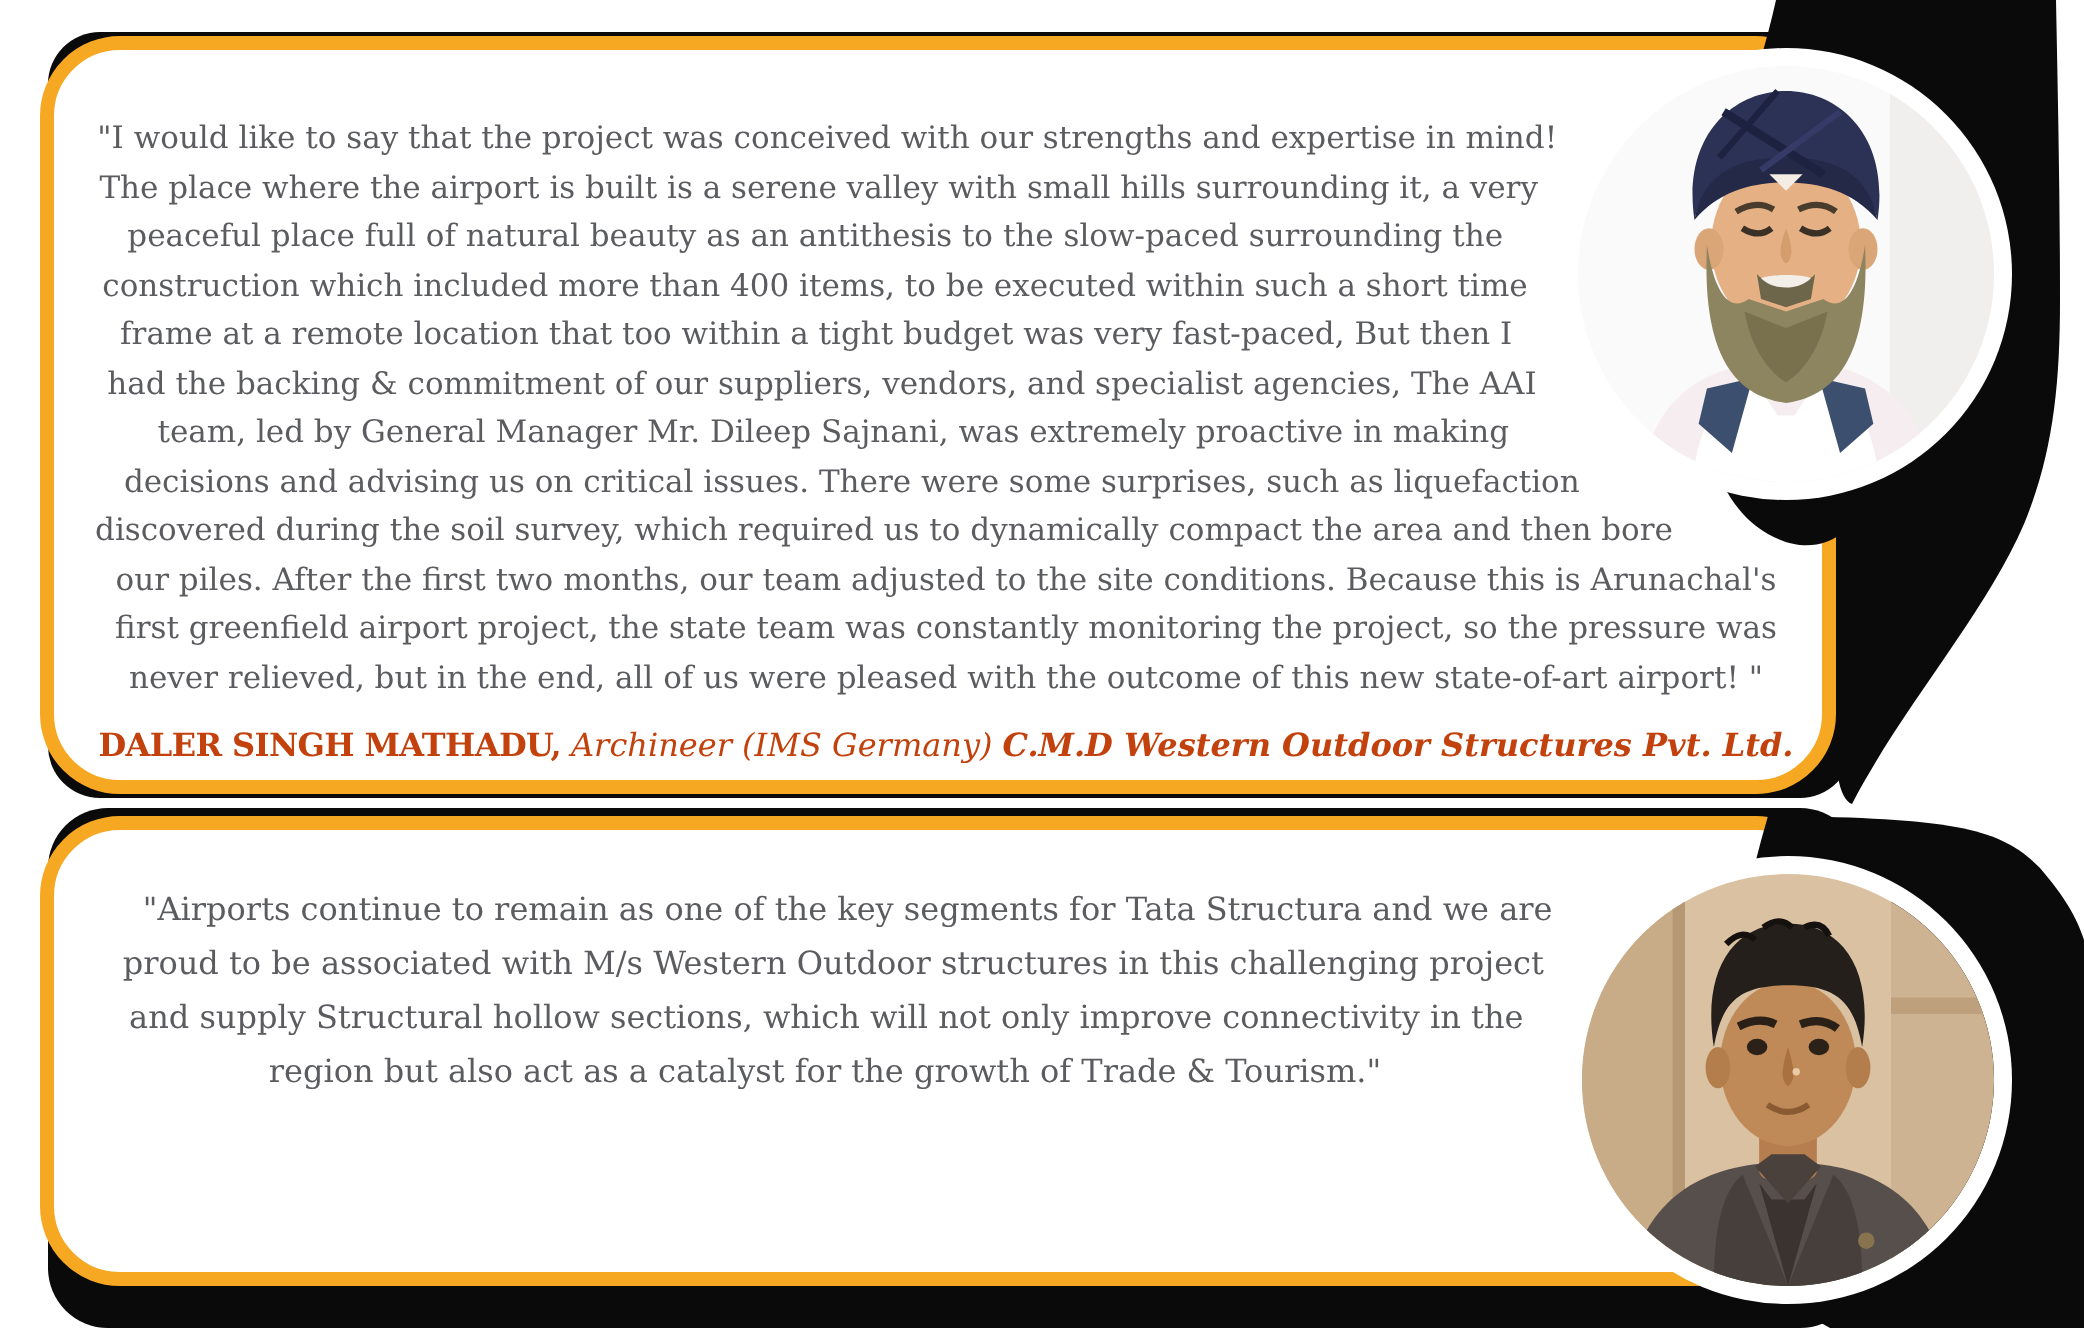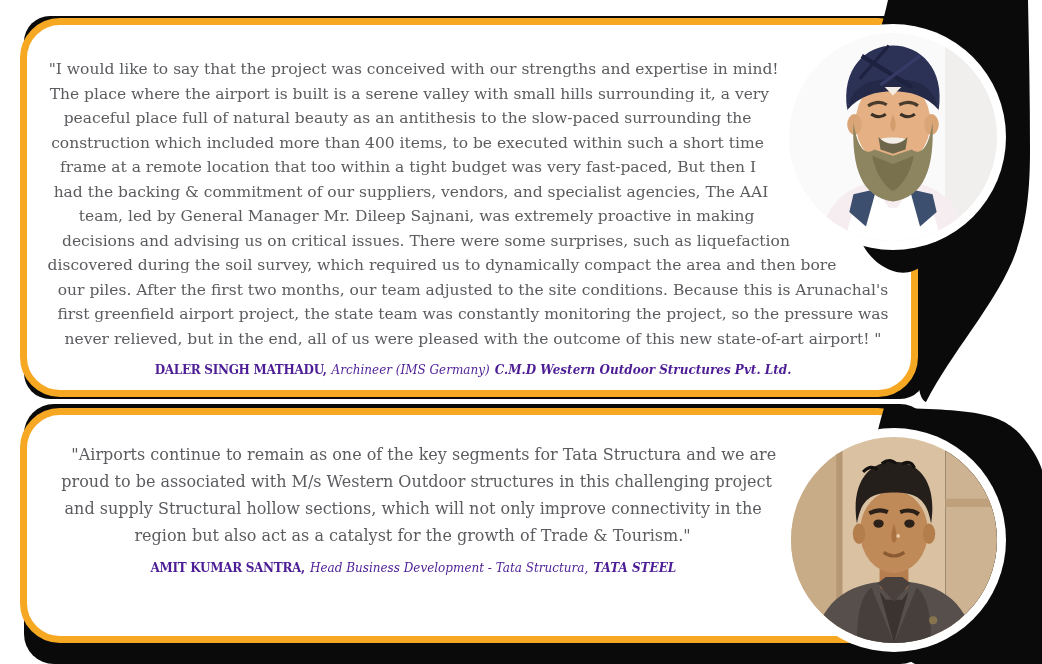--- a/index.html
+++ b/index.html
@@ -38,21 +38,21 @@
   }
   .card-1 .quote { padding:32px 12px 0 20px; font-size:15.5px; line-height:24.5px; }
   .card-2 .quote { padding:26px 12px 0 20px; font-size:16px;   line-height:27px; }
 
   .pic-spacer-1 { float:right; width:135px; height:202px;
     shape-outside:circle(124px at 136px 80px); shape-margin:8px; }
   .pic-spacer-2 { float:right; width:135px; height:211px;
     shape-outside:circle(118px at 140px 99px); shape-margin:8px; }
 
   .attribution {
-    margin:12px 0 0 0; text-align:center; color:#4c1d95; font-size:12px;
+    margin:12px 0 0 0; text-align:center; color:#c2410c; font-size:16px;
     padding:0 12px 0 20px;
   }
   .attribution .name    { font-weight:bold; letter-spacing:-0.3px; }
   .attribution .role    { font-style:italic; }
   .attribution .company { font-style:italic; font-weight:bold; }
   .attribution span + span { margin-left:5px; }
 </style>
 </head>
 <body>
 
@@ -63,23 +63,20 @@
 
   <div class="card card-1">
     <p class="quote"><span class="pic-spacer-1"></span><span>"I would like to say that the project was conceived with our strengths and expertise in mind! The place where the airport is built is a serene valley with small hills surrounding it, a very peaceful place full of natural beauty as an antithesis to the slow-paced surrounding the construction which included more than 400 items, to be executed within such a short time frame at a remote location that too within a tight budget was very fast-paced, But then I had the backing &amp; commitment of our suppliers, vendors, and specialist agencies, The AAI team, led by General Manager Mr. Dileep Sajnani, was extremely proactive in making decisions and advising us on critical issues. There were some surprises, such as liquefaction discovered during the soil survey, which required us to dynamically compact the area and then bore our piles. After the first two months, our team adjusted to the site conditions. Because this is Arunachal's first greenfield airport project, the state team was constantly monitoring the project, so the pressure was never relieved, but in the end, all of us were pleased with the outcome of this new state-of-art airport! "</span></p>
     <p class="attribution">
       <span class="name">DALER SINGH MATHADU,</span><span class="role">Archineer (IMS Germany)</span><span class="company">C.M.D Western Outdoor Structures Pvt. Ltd.</span>
     </p>
   </div>
 
   <div class="card card-2">
     <p class="quote"><span class="pic-spacer-2"></span><span>"Airports continue to remain as one of the key segments for Tata Structura and we are proud to be associated with M/s Western Outdoor structures in this challenging project and supply Structural hollow sections, which will not only improve connectivity in the region but also act as a catalyst for the growth of Trade &amp; Tourism."</span></p>
-    <p class="attribution">
-      <span class="name">AMIT KUMAR SANTRA,</span><span class="role">Head Business Development - Tata Structura,</span><span class="company">TATA STEEL</span>
-    </p>
   </div>
 
   <svg class="blob-layer" viewBox="0 0 1042 664" xmlns="http://www.w3.org/2000/svg">
     <path fill="#0a0a0a" d="M 888,0 L 1028,0
          C 1029,50 1030,100 1030,150
          C 1030,195 1026,228 1012,262
          C 992,308 952,352 926,402
          C 923,401 920,396 919,388
          L 919,268
          C 913,272 898,278 878,263

